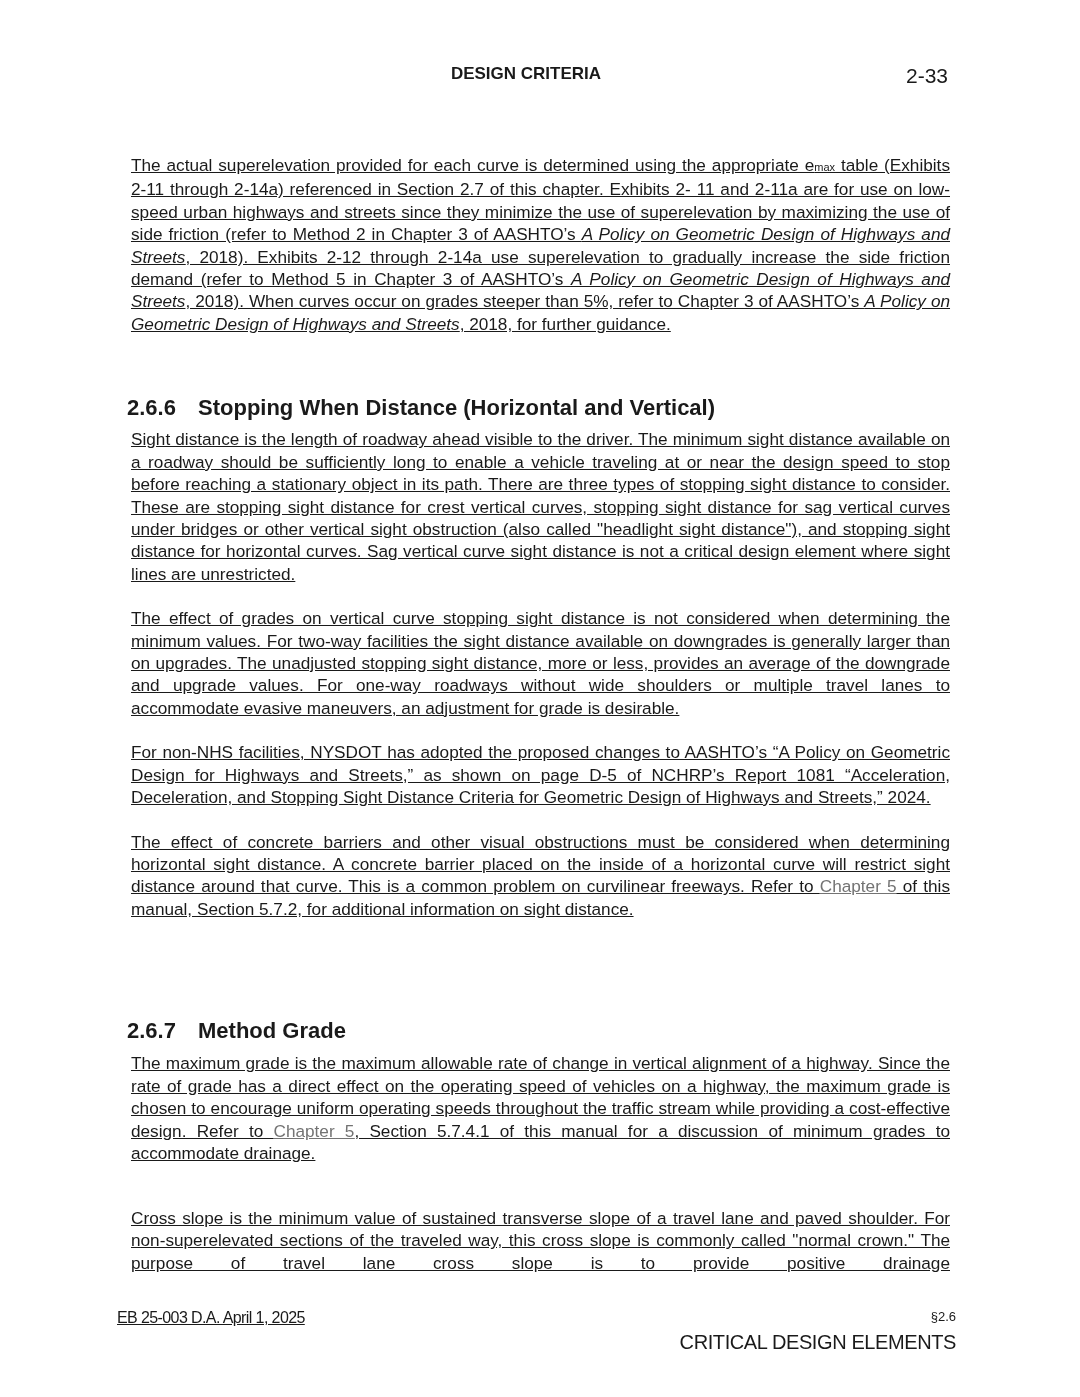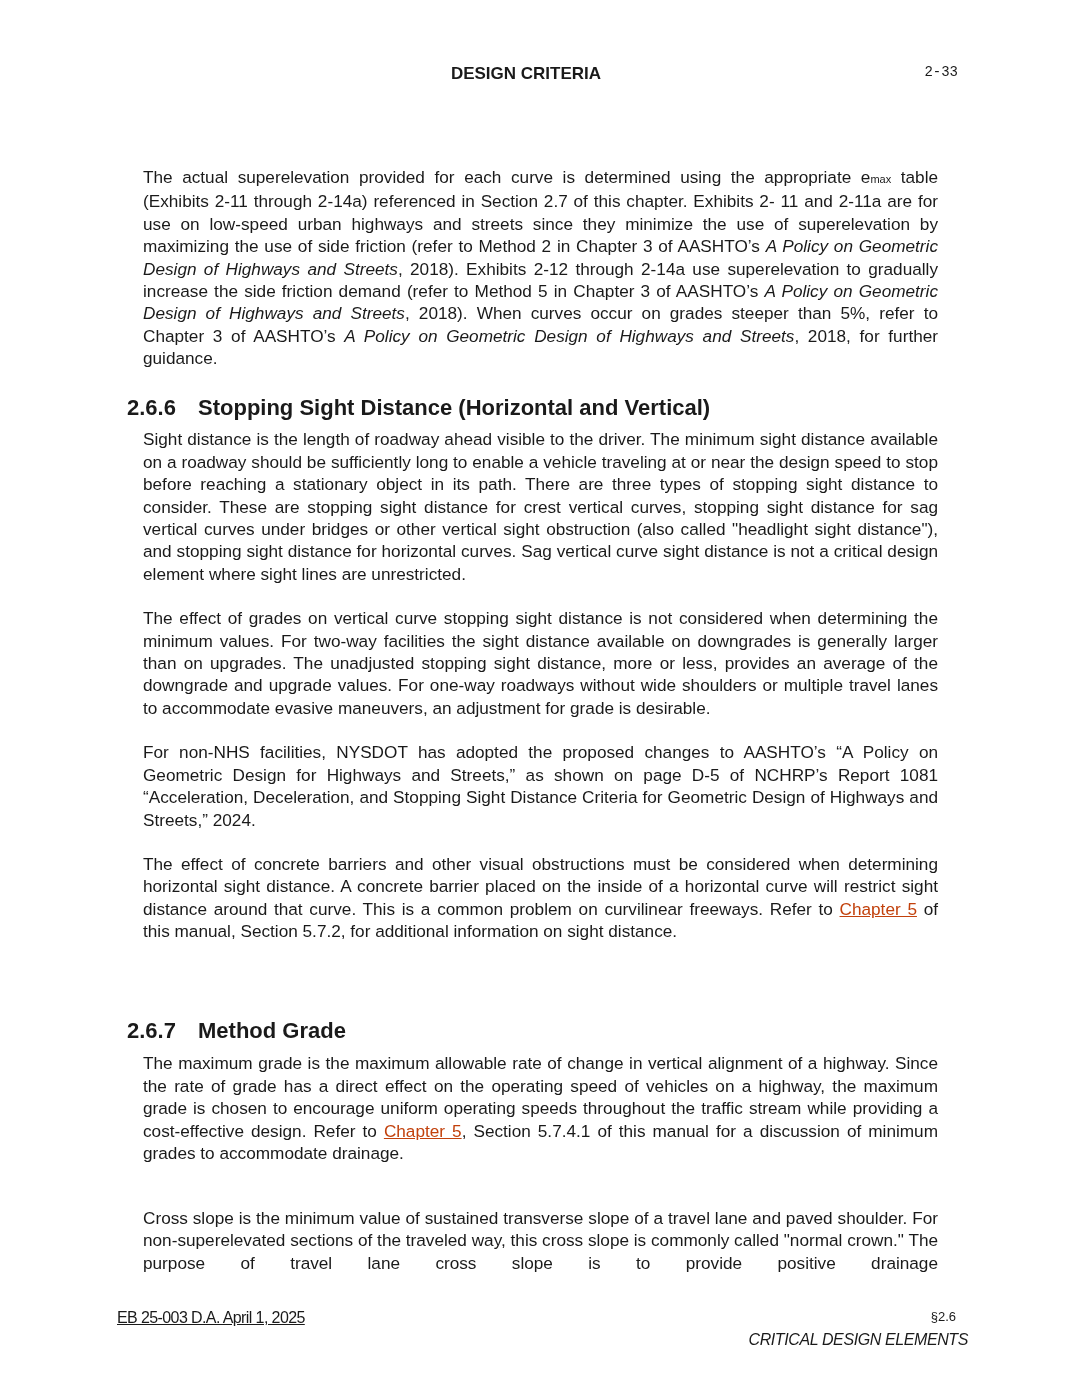--- a/index.html
+++ b/index.html
@@ -1,46 +1,46 @@
 <!DOCTYPE html>
 <html><head>
 <meta charset="utf-8">
 <style>
   html, body { margin: 0; padding: 0; background: #ffffff; }
   body { width: 1080px; height: 1397px; position: relative; overflow: hidden;
          font-family: "Liberation Sans", sans-serif; color: #1a1a1a; }
   .page { position: absolute; left: 0; top: 0; width: 1080px; height: 1397px; }
   .hdr-title { position: absolute; top: 64px; left: 0; width: 1052px; text-align: center;
                font-weight: bold; font-size: 17px; letter-spacing: 0; }
-  .hdr-page { position: absolute; top: 64px; right: 122px; font-size: 14px; font-family: Liberation Mono, monospace; }
+  .hdr-page { position: absolute; top: 64px; right: 132px; font-size: 21px; }
   .content { position: absolute; left: 127px; width: 827px; font-size: 17.2px; line-height: 22.4px; }
-  p { margin: 16px; text-align: justify; text-align-last: left; }
+  p { margin: 4px; text-align: justify; text-align-last: left; text-decoration: underline; }
   .sub { font-size: 11px; }
-  a.link { color: #c2410c; text-decoration: underline; }
+  a.link { color: #737373; text-decoration: underline; }
   .sec-head { font-weight: bold; font-size: 22px; display: flex; }
   .sec-num { width: 71px; }
   .foot-left { position: absolute; left: 117px; top: 1309px; font-size: 16px; letter-spacing: -0.6px; text-decoration: underline; }
   .foot-right1 { position: absolute; right: 124px; top: 1309px; font-size: 13px; }
-  .foot-right2 { position: absolute; right: 112px; top: 1331px; font-size: 16px; font-style: italic; letter-spacing: -0.4px; }
+  .foot-right2 { position: absolute; right: 124px; top: 1331px; font-size: 20px; letter-spacing: -0.4px; }
 </style>
 </head>
 <body>
 
 <div class="page">
   <div class="hdr-title">DESIGN CRITERIA</div>
   <div class="hdr-page">2-33</div>
 
   <div class="content" style="top:150px;">
     <p><span>The actual superelevation provided for each curve is determined using the appropriate e</span><span class="sub">max</span><span> table (Exhibits 2-11 through 2-14a) referenced in Section 2.7 of this chapter. Exhibits 2- 11 and 2-11a are for use on low-speed urban highways and streets since they minimize the use of superelevation by maximizing the use of side friction (refer to Method 2 in Chapter 3 of AASHTO’s </span><i>A Policy on Geometric Design of Highways and Streets</i><span>, 2018). Exhibits 2-12 through 2-14a use superelevation to gradually increase the side friction demand (refer to Method 5 in Chapter 3 of AASHTO’s </span><i>A Policy on Geometric Design of Highways and Streets</i><span>, 2018). When curves occur on grades steeper than 5%, refer to Chapter 3 of AASHTO’s </span><i>A Policy on Geometric Design of Highways and Streets</i><span>, 2018, for further guidance.</span></p>
   </div>
 
   <div class="content" style="top:397px;">
     <div class="sec-head">
       <span class="sec-num">2.6.6</span>
-      <span>Stopping Sight Distance (Horizontal and Vertical)</span>
+      <span>Stopping When Distance (Horizontal and Vertical)</span>
     </div>
     <p style="margin-top:9px;">Sight distance is the length of roadway ahead visible to the driver.  The minimum sight distance available on a roadway should be sufficiently long to enable a vehicle traveling at or near the design speed to stop before reaching a stationary object in its path.  There are three types of stopping sight distance to consider.  These are stopping sight distance for crest vertical curves, stopping sight distance for sag vertical curves under bridges or other vertical sight obstruction (also called "headlight sight distance"), and stopping sight distance for horizontal curves.  Sag vertical curve sight distance is not a  critical design element where sight lines are unrestricted.</p>
     <p style="margin-top:22px;">The effect of grades on vertical curve stopping sight distance is not considered when determining the minimum values. For two-way facilities the sight distance available on downgrades is generally larger than on upgrades. The unadjusted stopping sight distance, more or less, provides an average of the downgrade and upgrade values.  For one-way roadways without wide shoulders or multiple travel lanes to accommodate evasive maneuvers, an adjustment for grade is desirable.</p>
     <p style="margin-top:22px;">For non-NHS facilities, NYSDOT has adopted the proposed changes to AASHTO’s “A Policy on Geometric Design for Highways and Streets,” as shown on page D-5 of NCHRP’s Report 1081 “Acceleration, Deceleration, and Stopping Sight Distance Criteria for Geometric Design of Highways and Streets,” 2024.</p>
     <p style="margin-top:22px;"><span>The effect of concrete barriers and other visual obstructions must be considered when determining horizontal sight distance.  A concrete barrier placed on the inside of a horizontal curve will restrict sight distance around that curve.  This is a common problem on curvilinear freeways. Refer to </span><a class="link" href="#">Chapter 5</a><span> of this manual, Section 5.7.2, for additional information on sight distance.</span></p>
   </div>
 
   <div class="content" style="top:1020px;">
     <div class="sec-head">
       <span class="sec-num">2.6.7</span>

